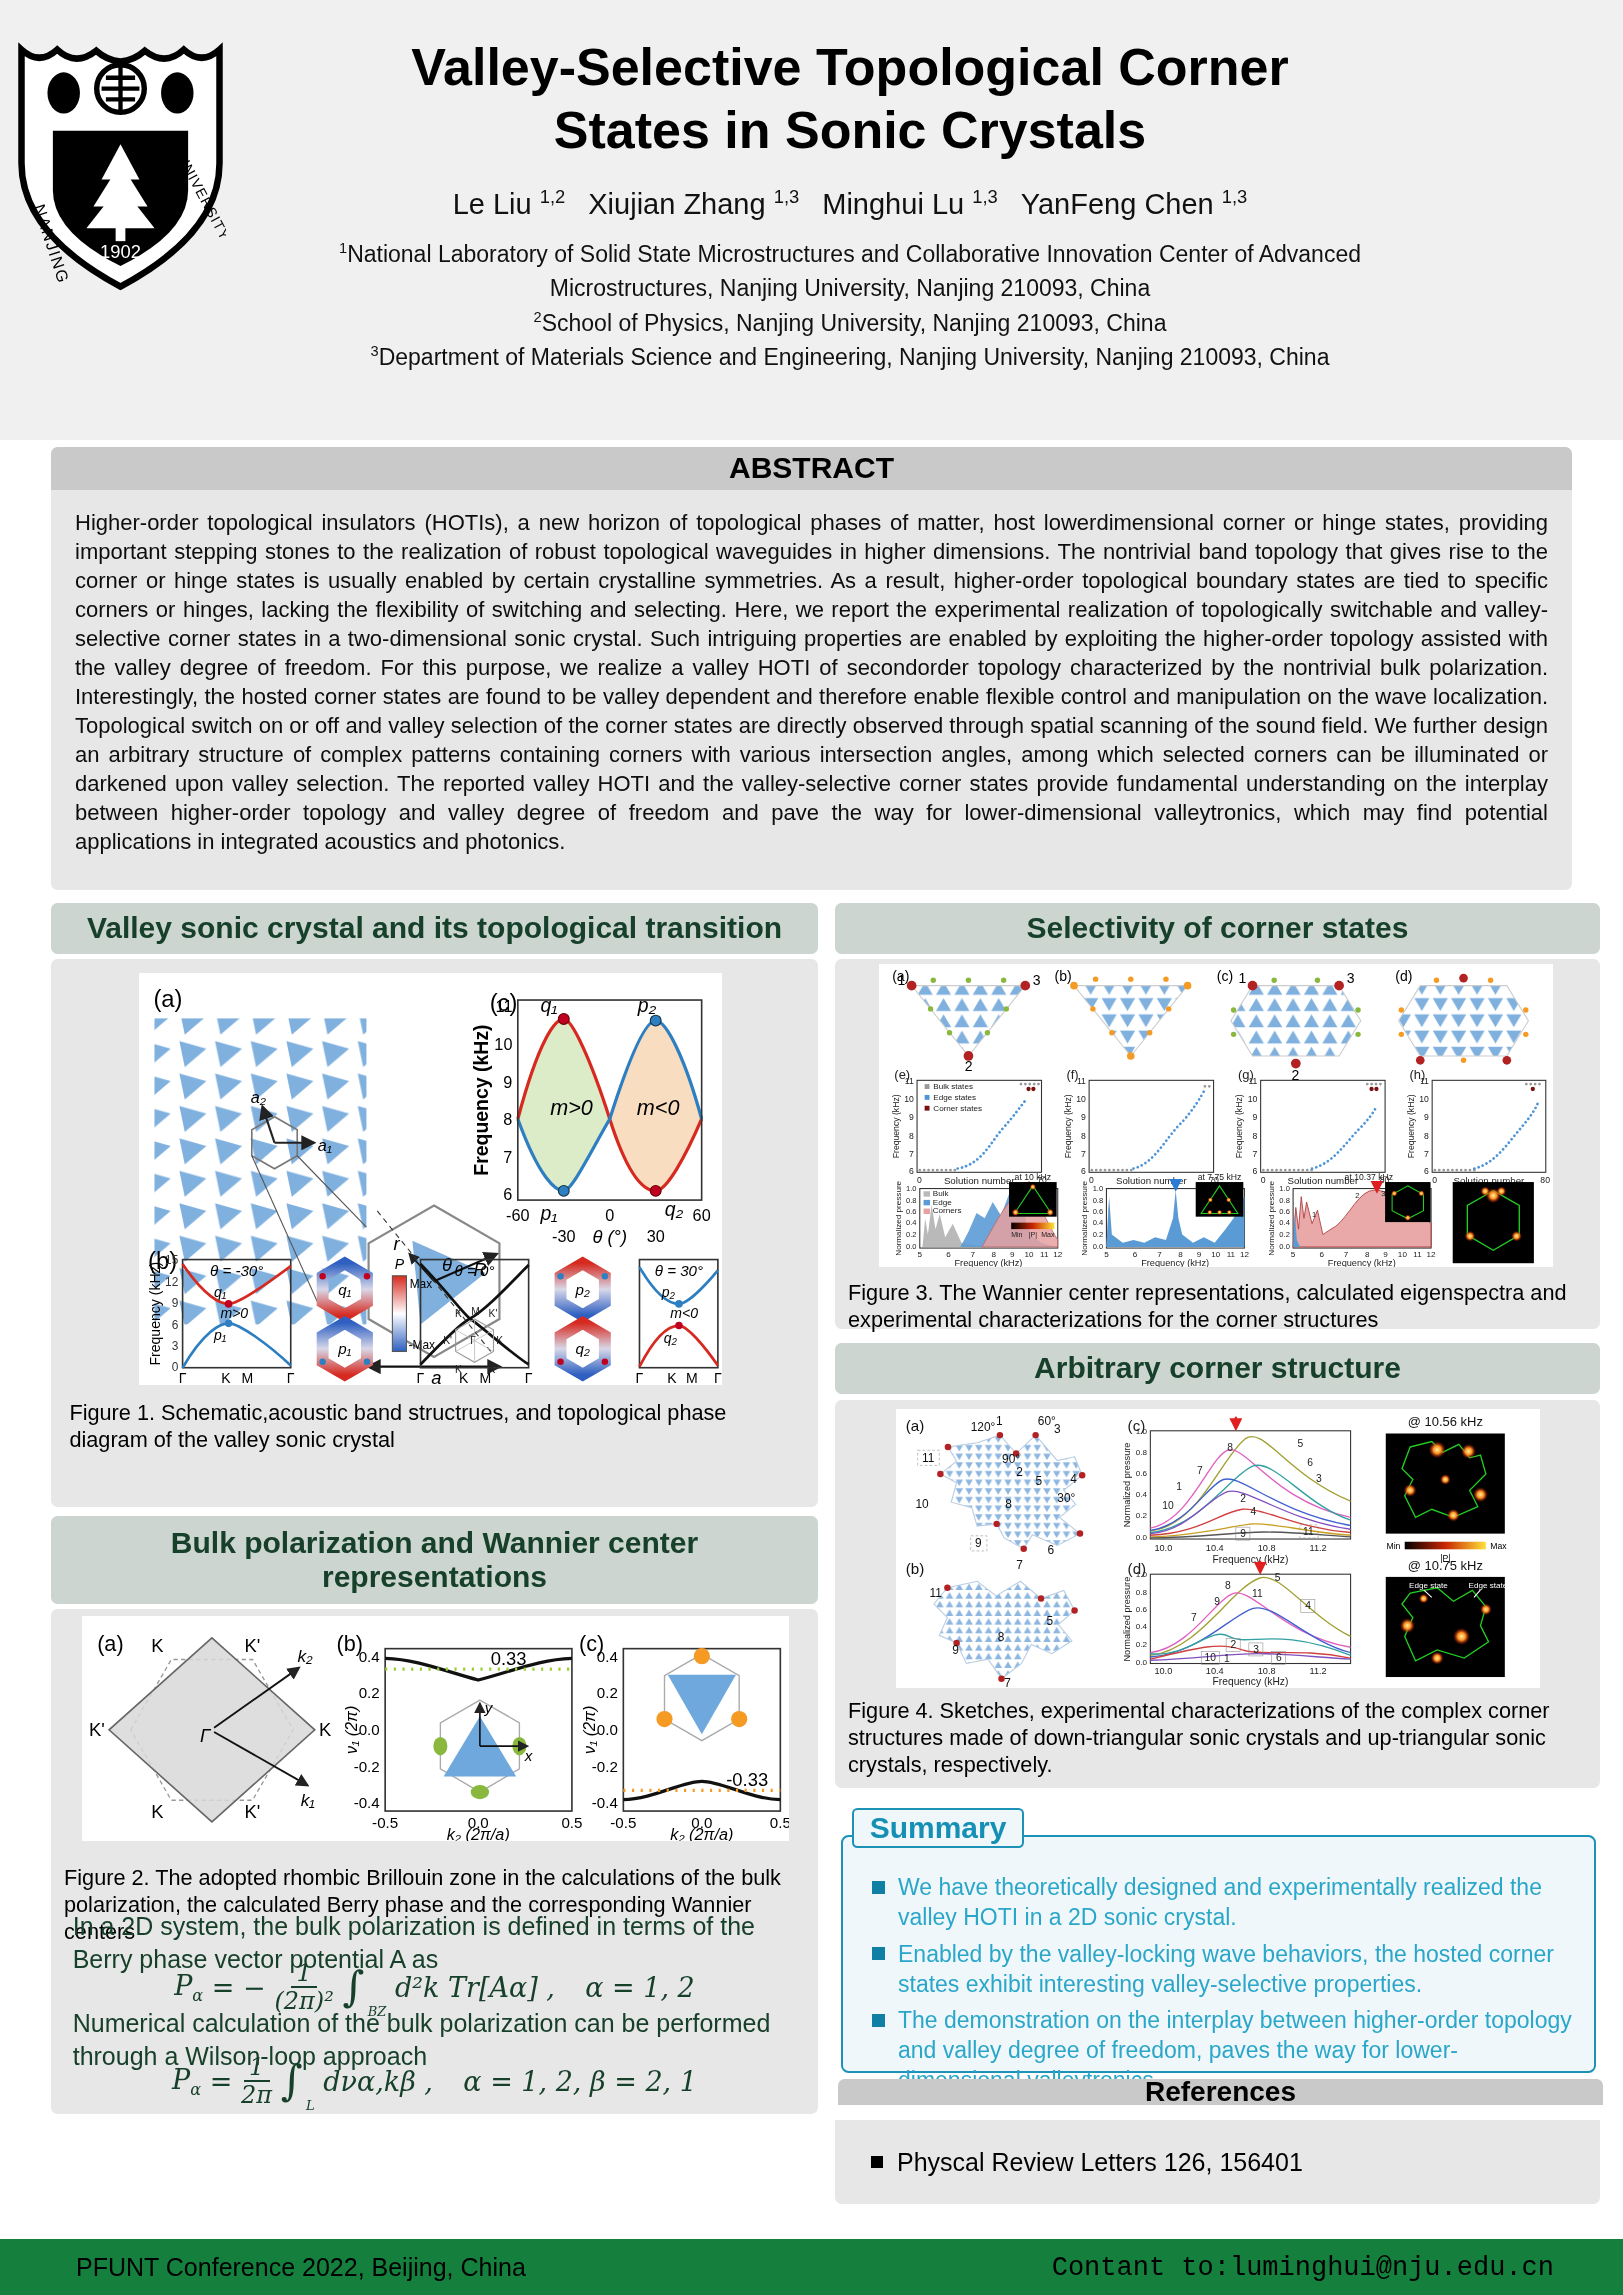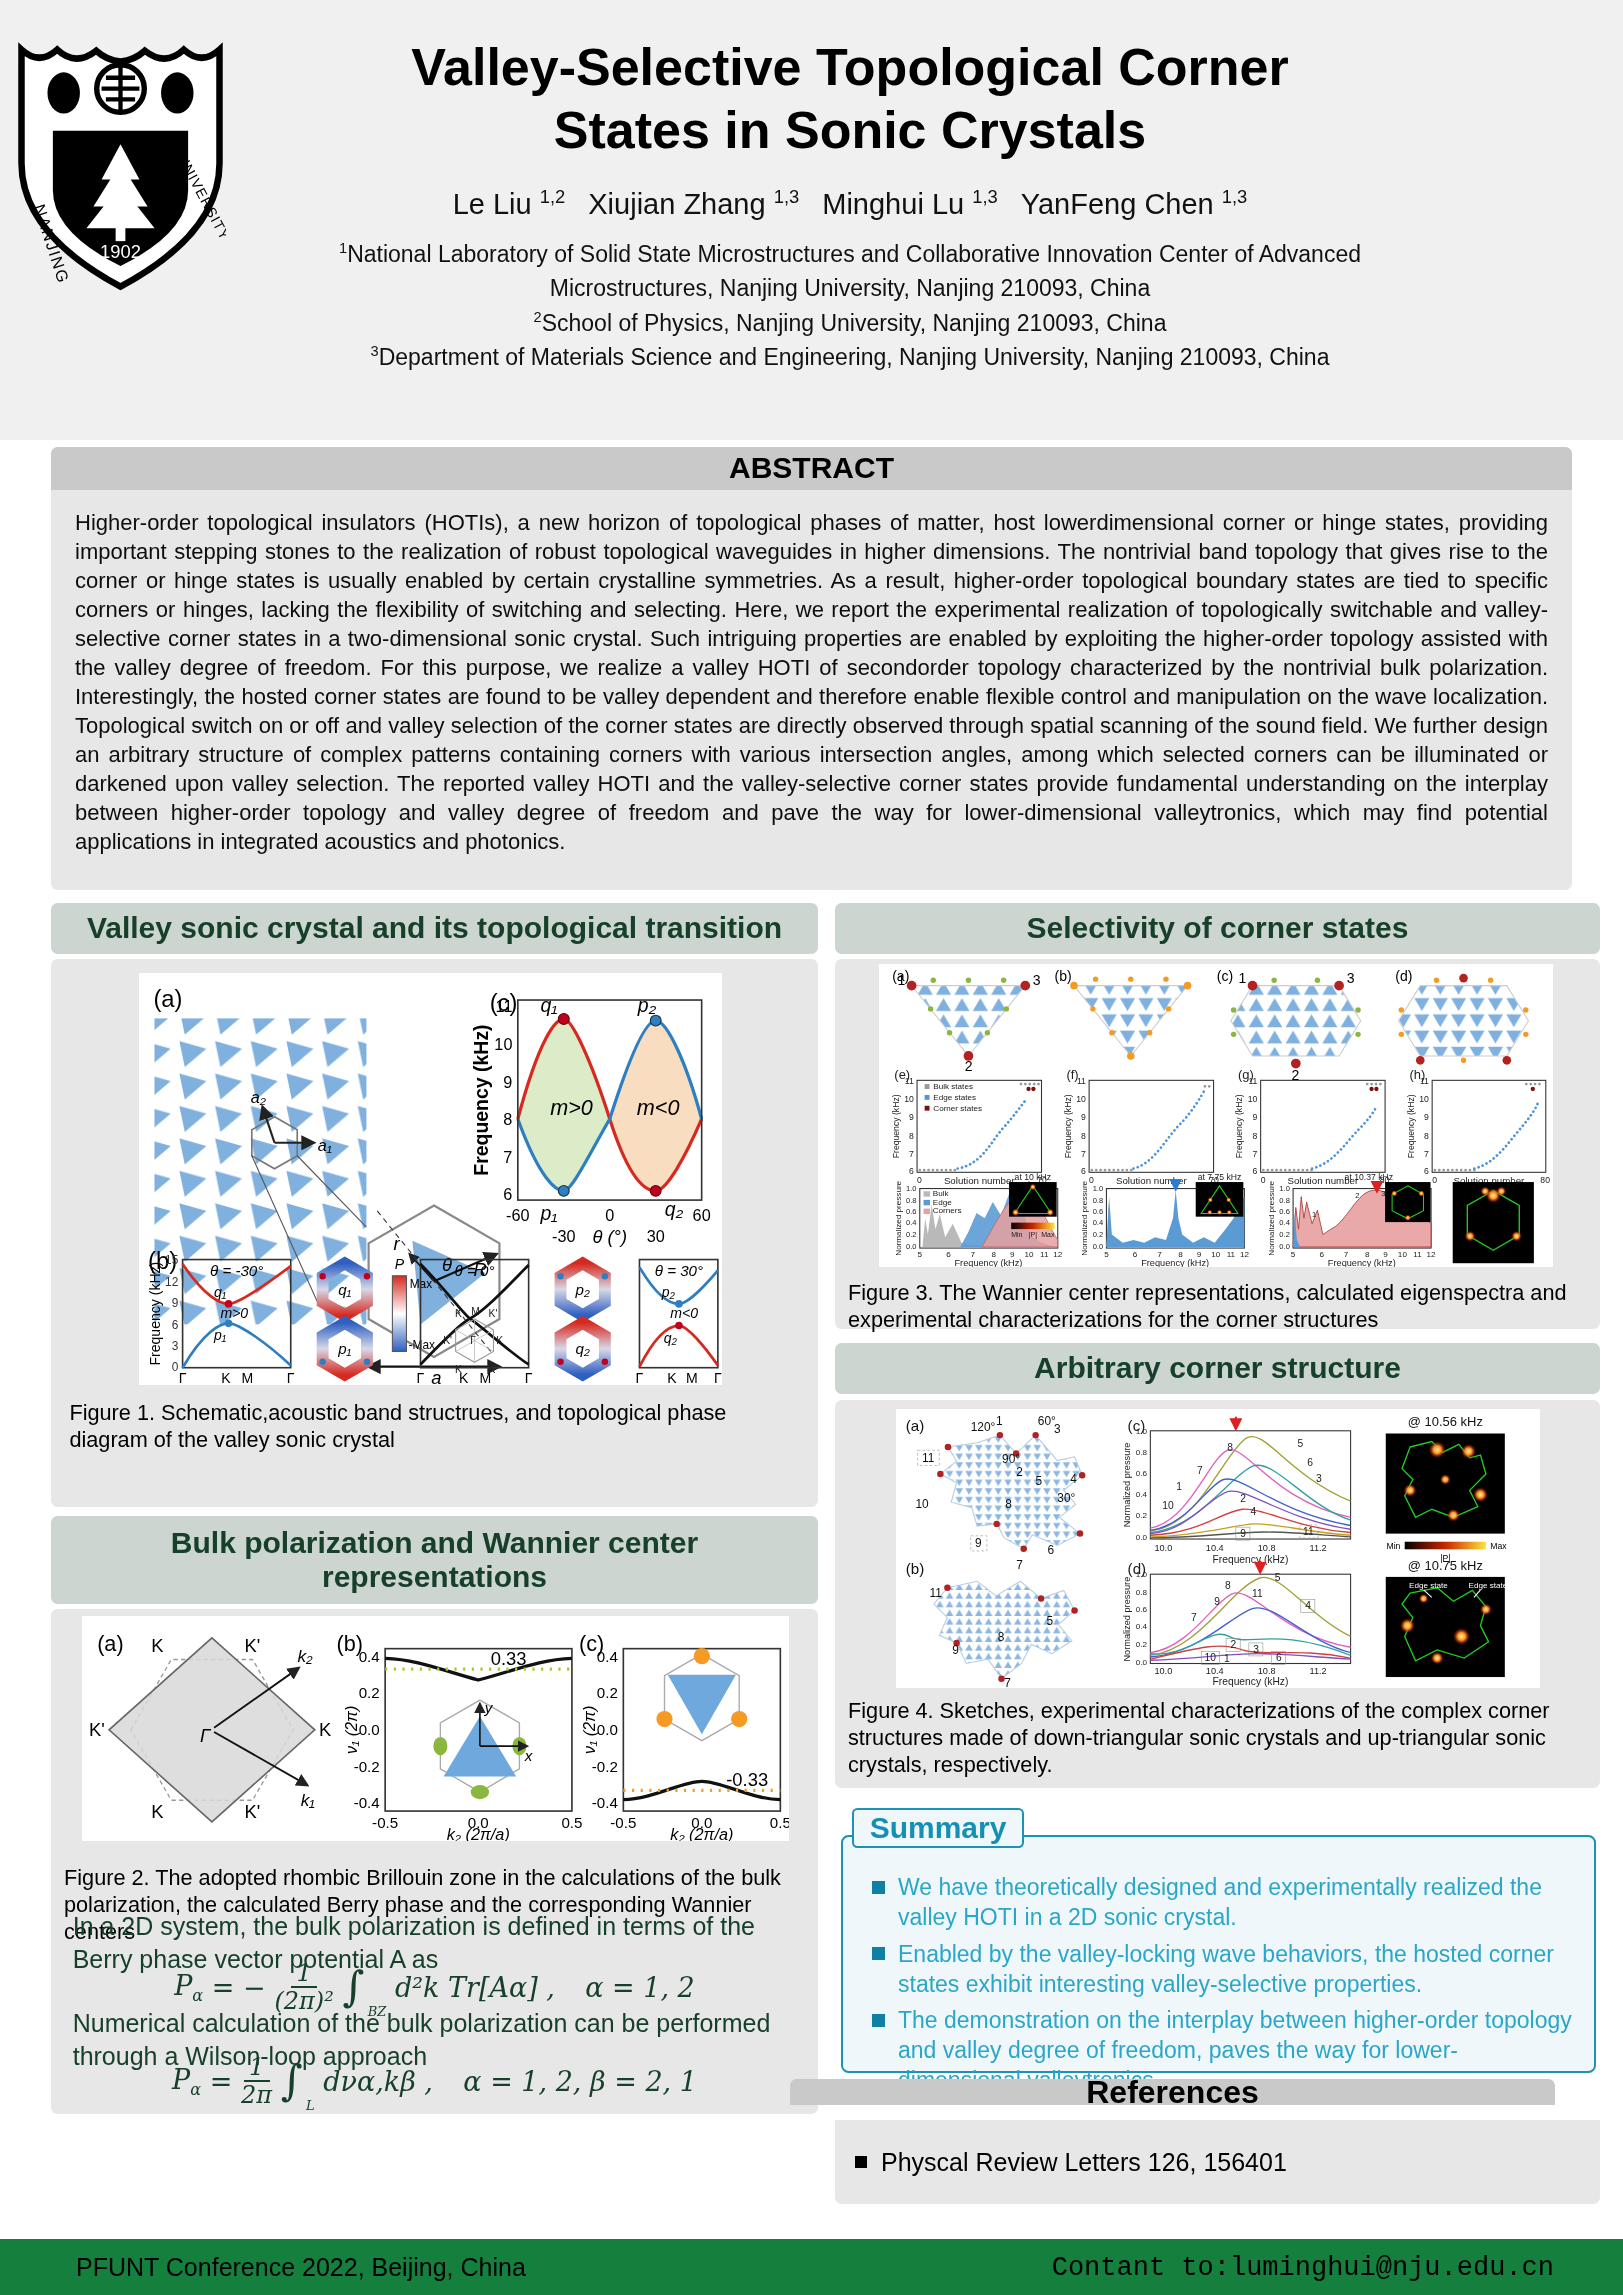--- a/index.html
+++ b/index.html
@@ -938,24 +938,24 @@
 
   <div class="abs summary" style="left:841px;top:1835px;width:755px;height:238px;box-sizing:border-box">
     <div class="sumtab">Summary</div>
     <ul class="sumlist">
         <li><span>We have theoretically designed and experimentally realized the valley HOTI in a 2D sonic crystal.</span></li>
         <li><span>Enabled by the valley-locking wave behaviors, the hosted corner states exhibit interesting valley-selective properties.</span></li>
         <li><span>The demonstration on the interplay between higher-order topology and valley degree of freedom, paves the way for lower-dimensional valleytronics.</span></li>
       </ul>
   </div>
 
-  <div class="abs bar graybar" style="left:790px;top:2079px;width:765px;height:26px;border-radius:6.5px 6.5px 0 0;font-size:32px">
+  <div class="abs bar graybar" style="left:838px;top:2079px;width:765px;height:26px;border-radius:6.5px 6.5px 0 0;font-size:28px">
     <span>References</span>
   </div>
-  <div class="abs box" style="left:835px;top:2120px;width:765px;height:84px;border-radius:0 0 6.5px 6.5px;display:flex;align-items:center;padding-left:20px;box-sizing:border-box">
+  <div class="abs box" style="left:835px;top:2120px;width:765px;height:84px;border-radius:0 0 6.5px 6.5px;display:flex;align-items:center;padding-left:36px;box-sizing:border-box">
     <div class="refitem">
       <span class="refsq"></span>
       <span>Physcal Review Letters 126, 156401</span>
     </div>
   </div>
 
   <div class="abs footer" style="left:0;top:2239px;width:1624px;height:57px">
     <span class="foot-l">PFUNT Conference 2022, Beijing, China</span>
     <span class="foot-r">Contant to:luminghui@nju.edu.cn</span>
   </div>

